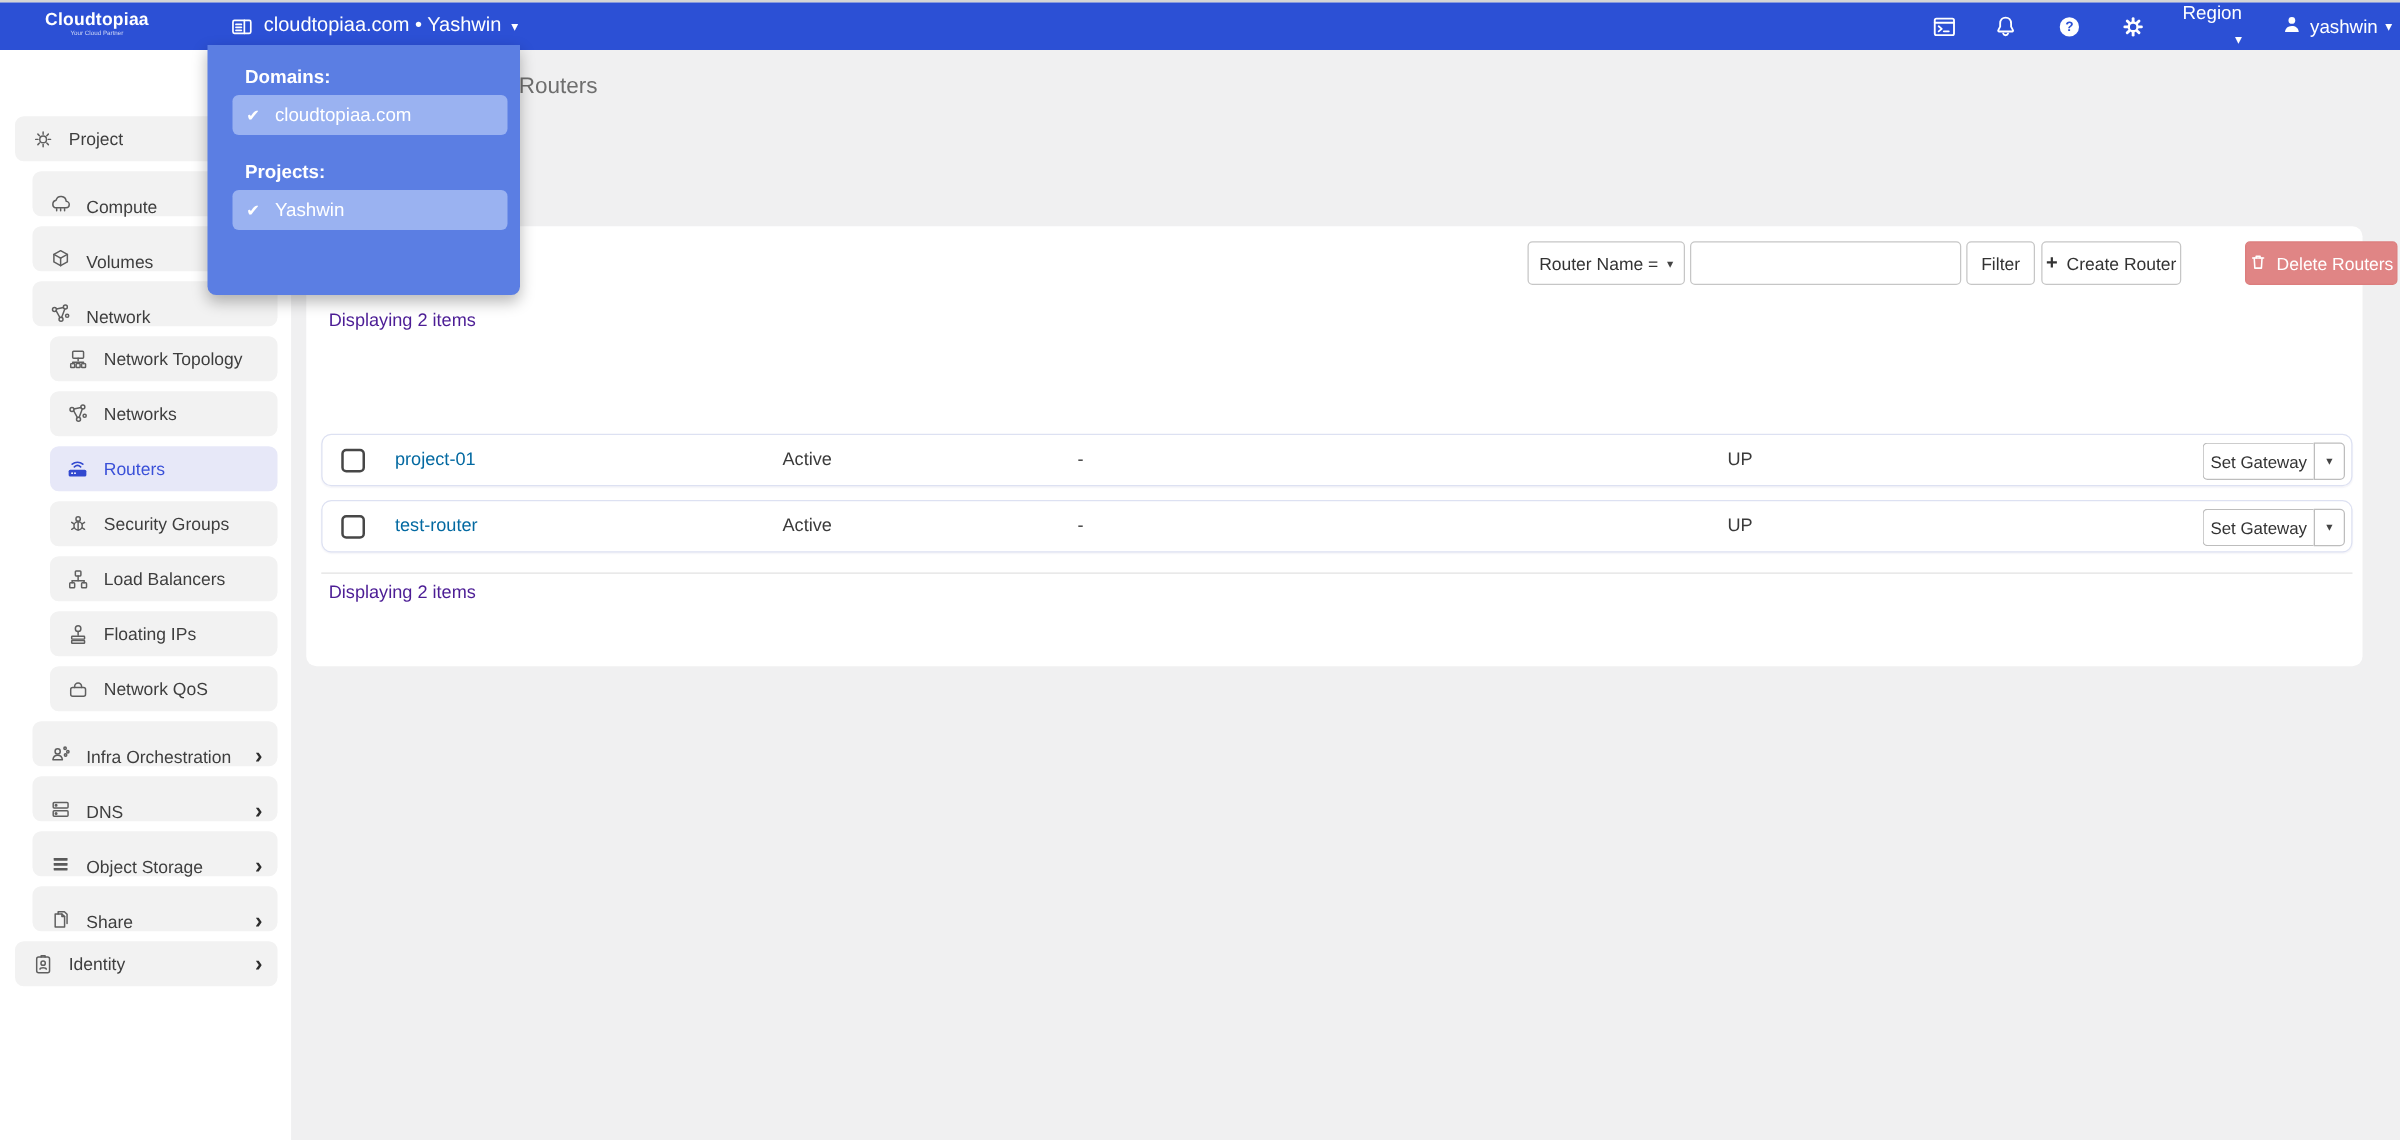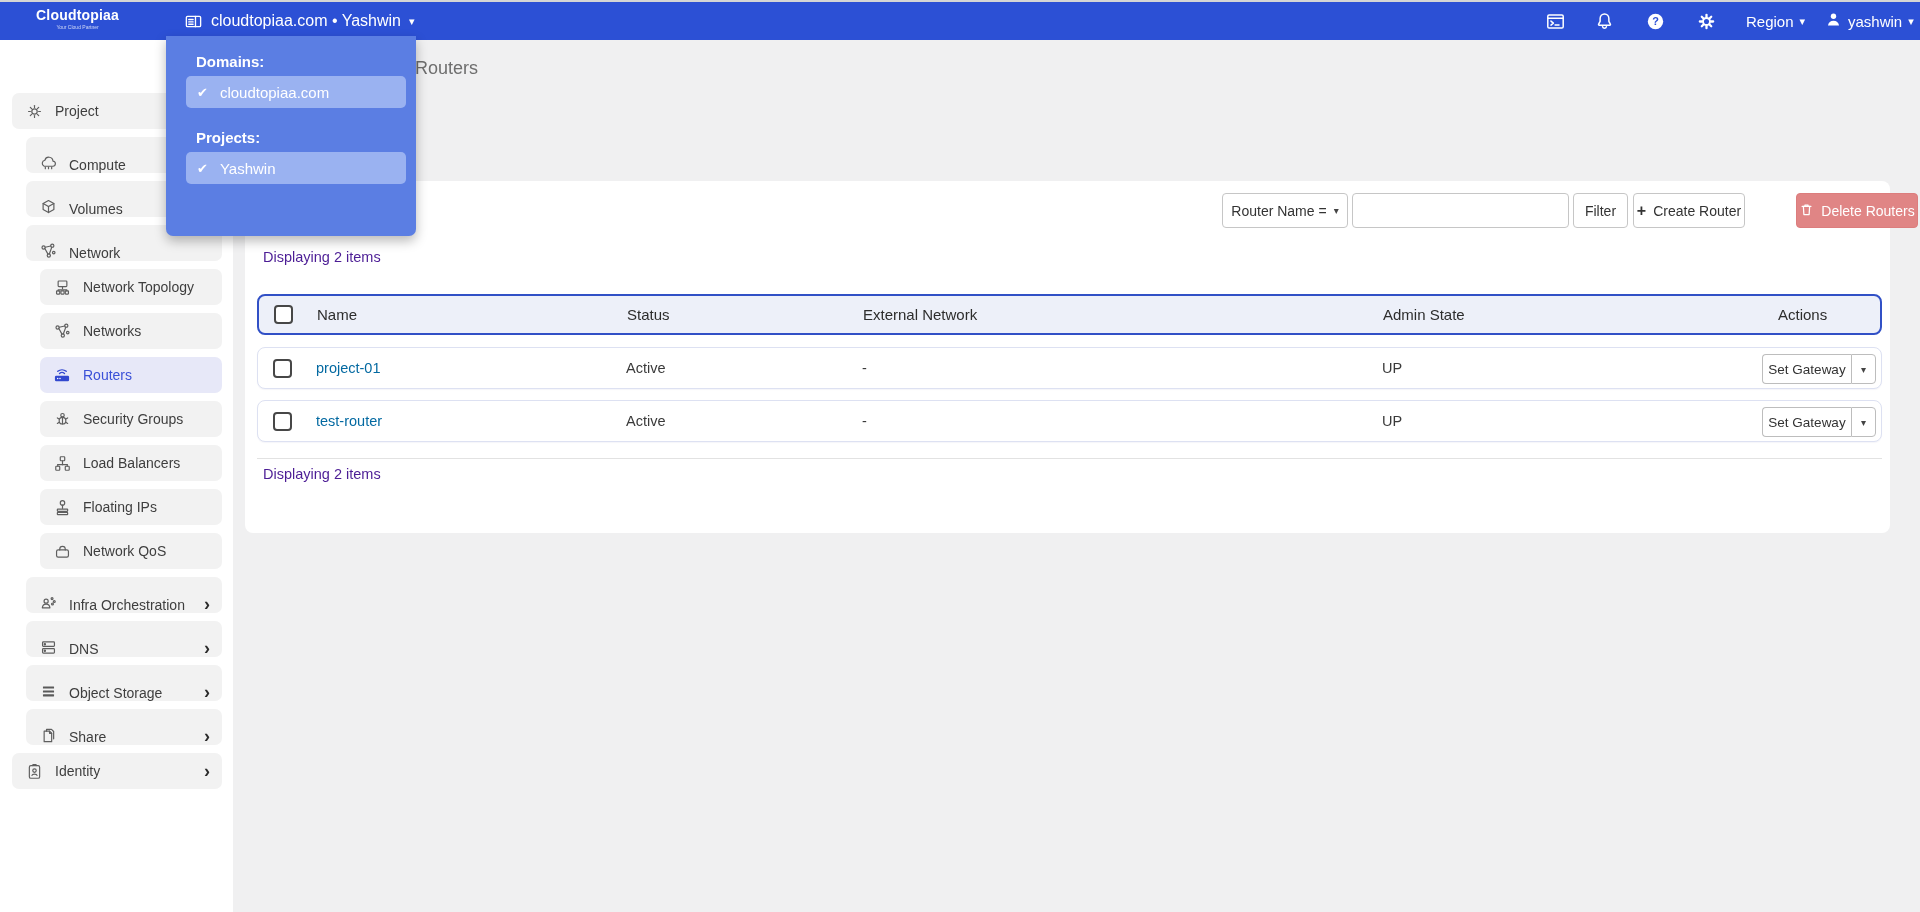--- a/index.html
+++ b/index.html
@@ -11,21 +11,21 @@
   .navbar { position:absolute; left:0; top:2px; width:1920px; height:38px; background:#2c50d5; }
   .brand { position:absolute; left:36px; top:5px; color:#fff; text-align:center; }
   .brand .bname { font-size:14px; font-weight:bold; letter-spacing:.2px; }
   .brand .btag  { font-size:5px; opacity:.75; margin-top:1px; }
   .switcher { position:absolute; left:183px; top:0; height:38px; display:flex; align-items:center; gap:8px; color:#fff; cursor:pointer; }
   .switcher .swlbl { font-size:16px; }
   .caret { font-size:11px; color:#fff; }
   .nico { width:22px; height:22px; display:flex; align-items:center; justify-content:center; cursor:pointer; }
   .nico.i1{position:absolute; left:1544px; top:8px;} .nico.i2{position:absolute; left:1593px; top:8px;}
   .nico.i3{position:absolute; left:1644px; top:8px;} .nico.i4{position:absolute; left:1695px; top:8px;}
-  .region { position:absolute; left:1746px; top:0; height:38px; display:flex; align-items:center; gap:6px; color:#fff; font-size:15px; cursor:pointer;}
+  .region { position:absolute; left:1746px; top:0; height:38px; display:flex; align-items:flex-end; gap:6px; color:#fff; font-size:15px; cursor:pointer;flex-direction:column;}
   .usermenu { position:absolute; left:1825px; top:0; height:38px; display:flex; align-items:center; gap:6px; color:#fff; font-size:15px; cursor:pointer;}
 
   
   .sidebar { position:absolute; left:0; top:40px; width:233px; height:872px; background:#ffffff; }
   .sitem { position:absolute; height:36px; border-radius:7px; background:#f2f2f2; display:flex; align-items:center; gap:11px; padding:0 12px; cursor:pointer; }
   .lvl0 { left:12px;  width:210px; }
   .lvl1 { left:26px;  width:196px;align-items:flex-end; }
   .lvl2 { left:40px;  width:182px; }
   .slbl { font-size:14px; color:#3e3e3e; white-space:nowrap; }
   .schev { margin-left:auto; font-size:18px; font-weight:bold; color:#2d2d2d; line-height:1; }
@@ -377,30 +377,20 @@
             <path d="M5 7h14"></path>
             <path d="M9.5 7V4.8h5V7"></path>
             <path d="M7 7l.8 13h8.4L17 7"></path>
           </svg>
       </span>
       <span>Delete Routers</span>
     </div>
 
     <div class="count top">Displaying 2 items</div>
 
-    <div class="thead">
-      <div class="cell c-check">
-          <div class="cb"></div>
-        </div>
-      <div class="cell c-name">Name</div>
-      <div class="cell c-status">Status</div>
-      <div class="cell c-ext">External Network</div>
-      <div class="cell c-admin">Admin State</div>
-      <div class="cell c-actions">Actions</div>
-    </div>
 
     <div class="trow r0">
       <div class="cell c-check">
           <div class="cb"></div>
         </div>
       <div class="cell c-name">
           <span class="rlink">project-01</span>
         </div>
       <div class="cell c-status">Active</div>
       <div class="cell c-ext">-</div>

